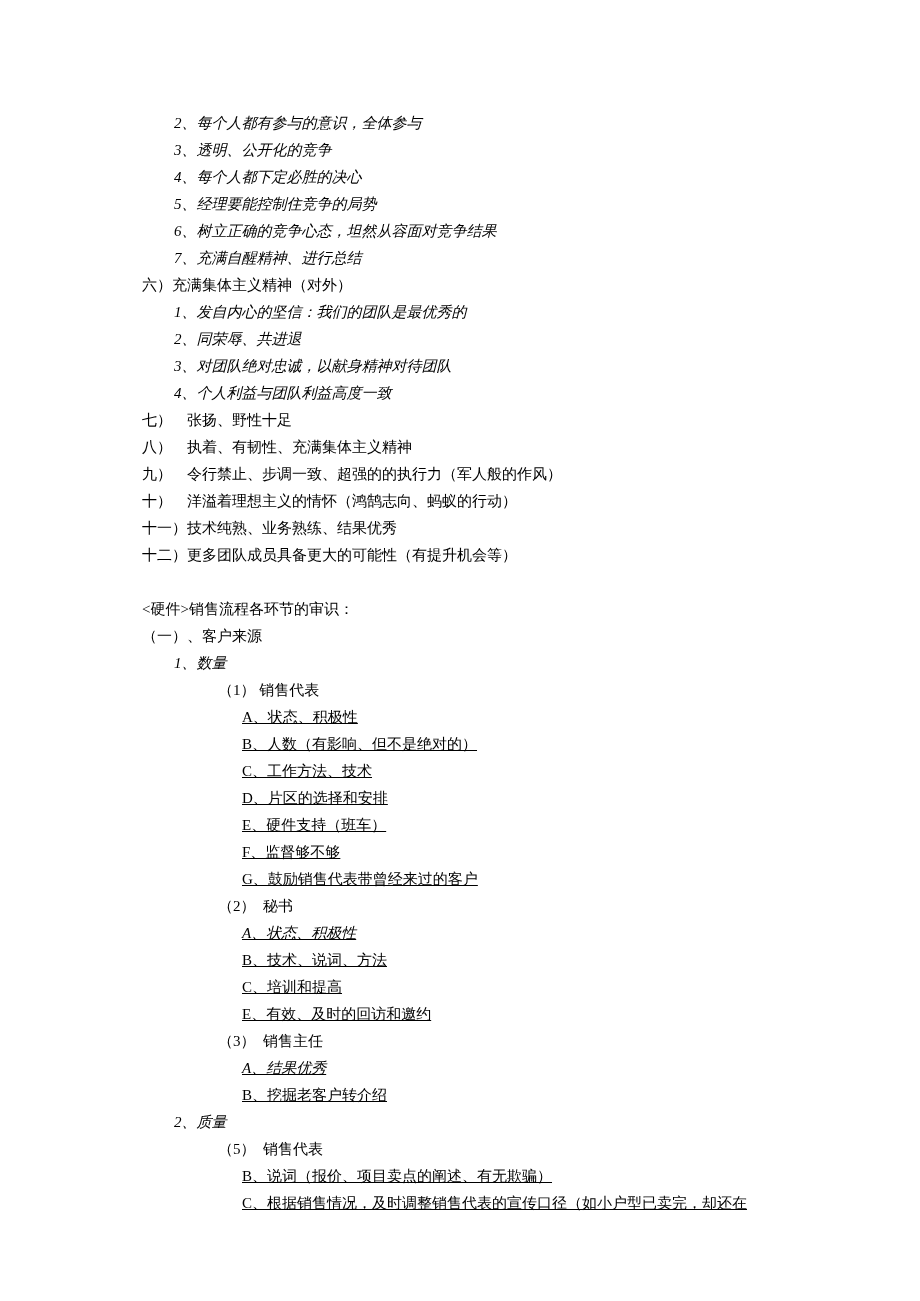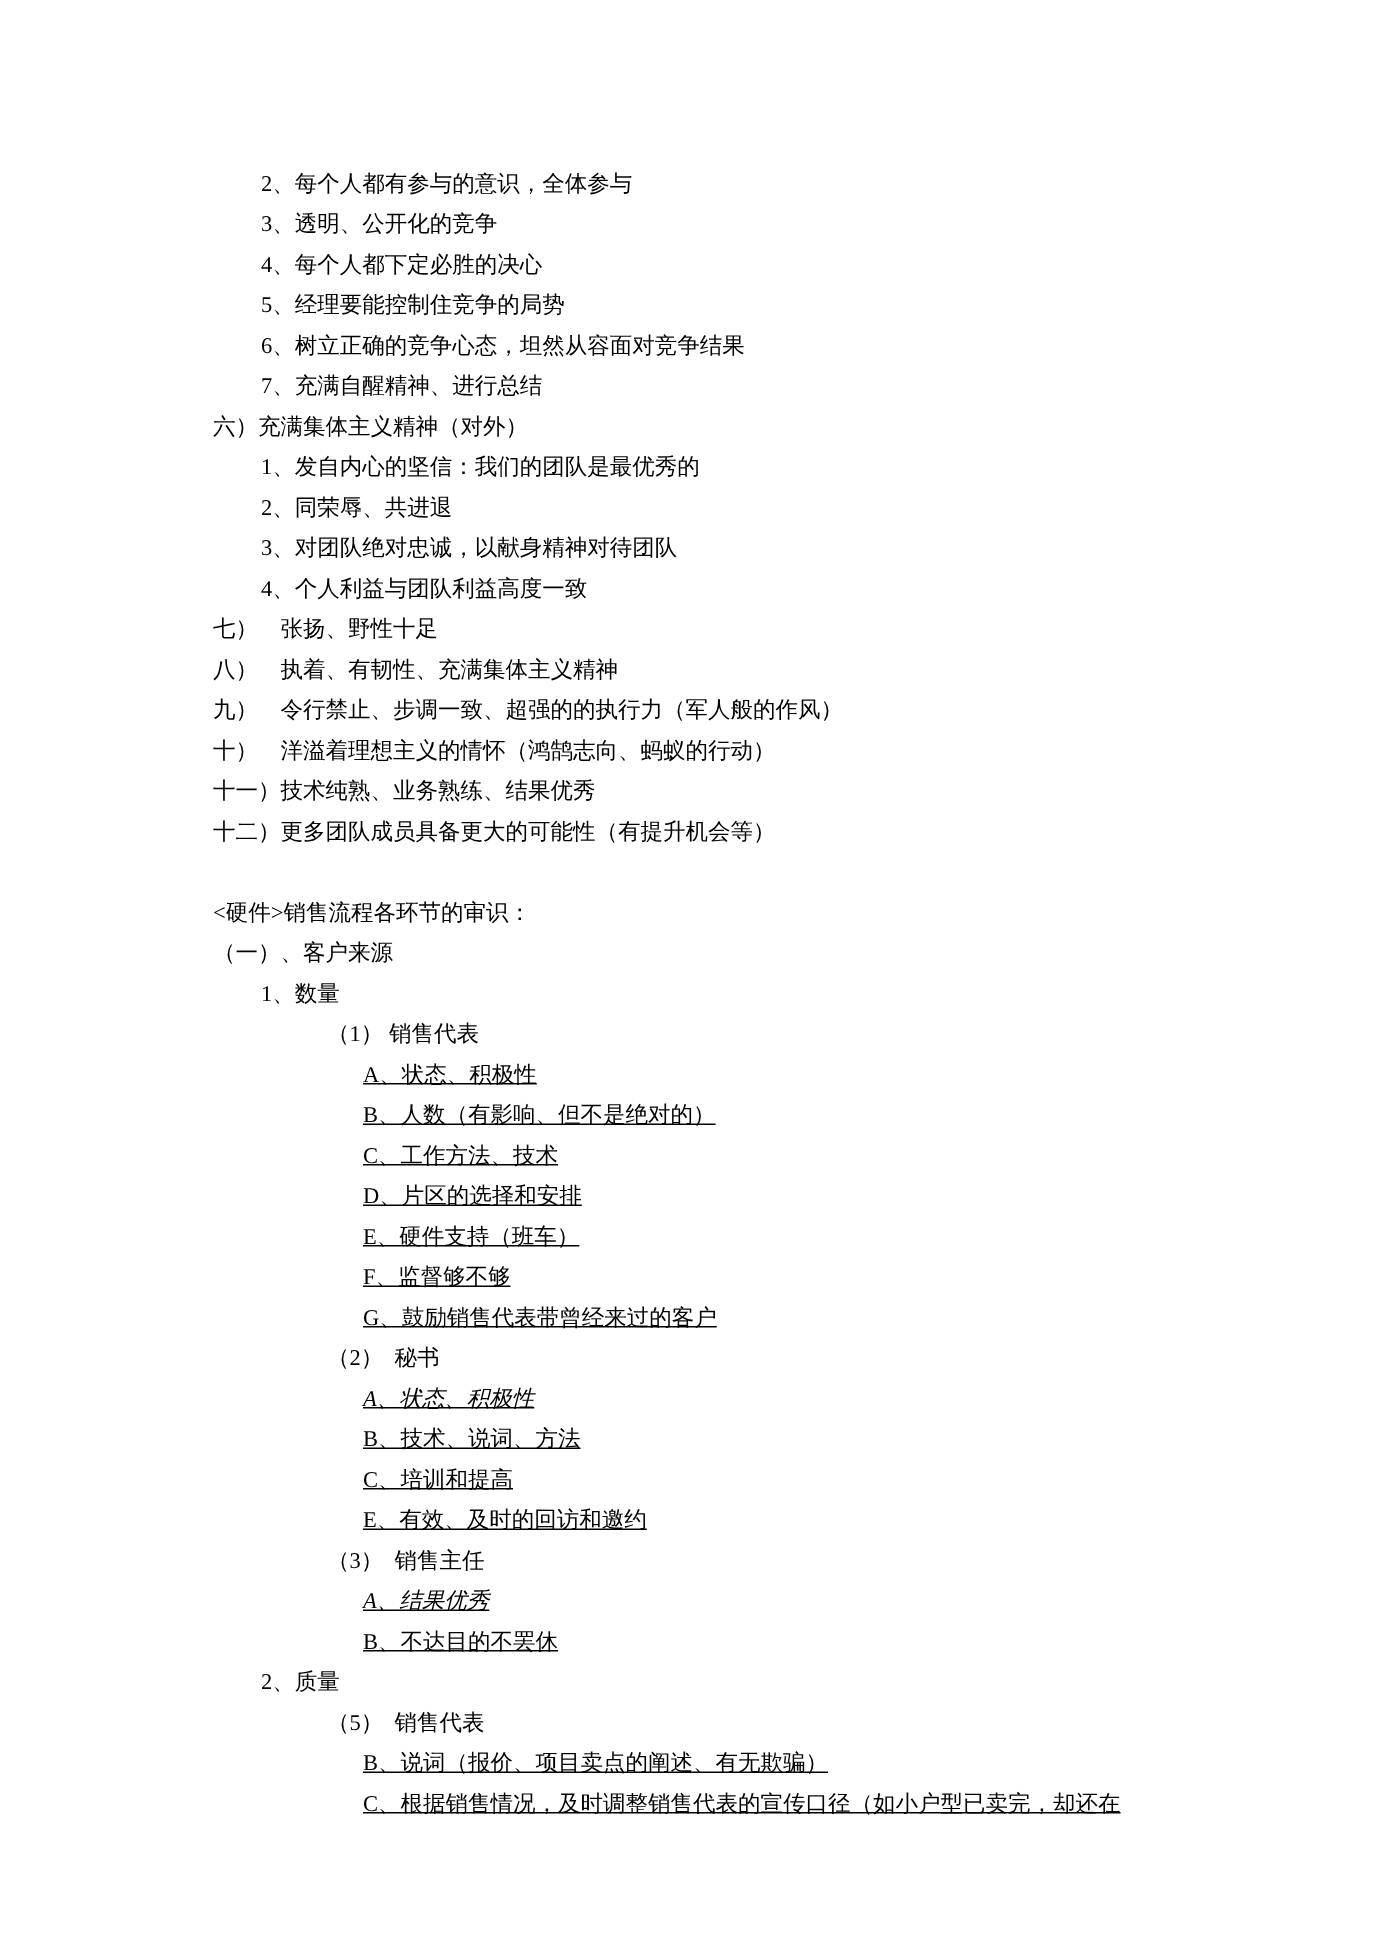--- a/index.html
+++ b/index.html
@@ -10,21 +10,21 @@
       font-family: "SimSun", "宋体", serif;
       font-size: 15px;
       line-height: 1.8;
       color: #000;
       padding: 110px 0 60px 0;
     }
     .content {
       padding-left: 142px;
       padding-right: 70px;
     }
-    .l1 { padding-left: 32px; }
+    .l1 { padding-left: 32px; font-style: italic; }
     .l2 { padding-left: 76px; }
     .l3 { padding-left: 100px; text-decoration: underline; }
     p { white-space: pre-wrap; }
   </style>
 </head>
 <body>
 
 <div class="content">
 
   <p class="l1">2、每个人都有参与的意识，全体参与</p>
@@ -64,21 +64,21 @@
   <p class="l3">G、鼓励销售代表带曾经来过的客户</p>
 
   <p class="l2">（2）  秘书</p>
   <p class="l3"><span style="font-style:italic;">A、状态、积极性</span></p>
   <p class="l3">B、技术、说词、方法</p>
   <p class="l3">C、培训和提高</p>
   <p class="l3">E、有效、及时的回访和邀约</p>
 
   <p class="l2">（3）  销售主任</p>
   <p class="l3"><span style="font-style:italic;">A、结果优秀</span></p>
-  <p class="l3">B、不达目的不罢休</p>
+  <p class="l3">B、挖掘老客户转介绍</p>
 
 
   <p class="l1">2、质量</p>
 
   <p class="l2">（5）  销售代表</p>
   <p class="l3">B、说词（报价、项目卖点的阐述、有无欺骗）</p>
   <p class="l3">C、根据销售情况，及时调整销售代表的宣传口径（如小户型已卖完，却还在</p>
 
 </div>
 

